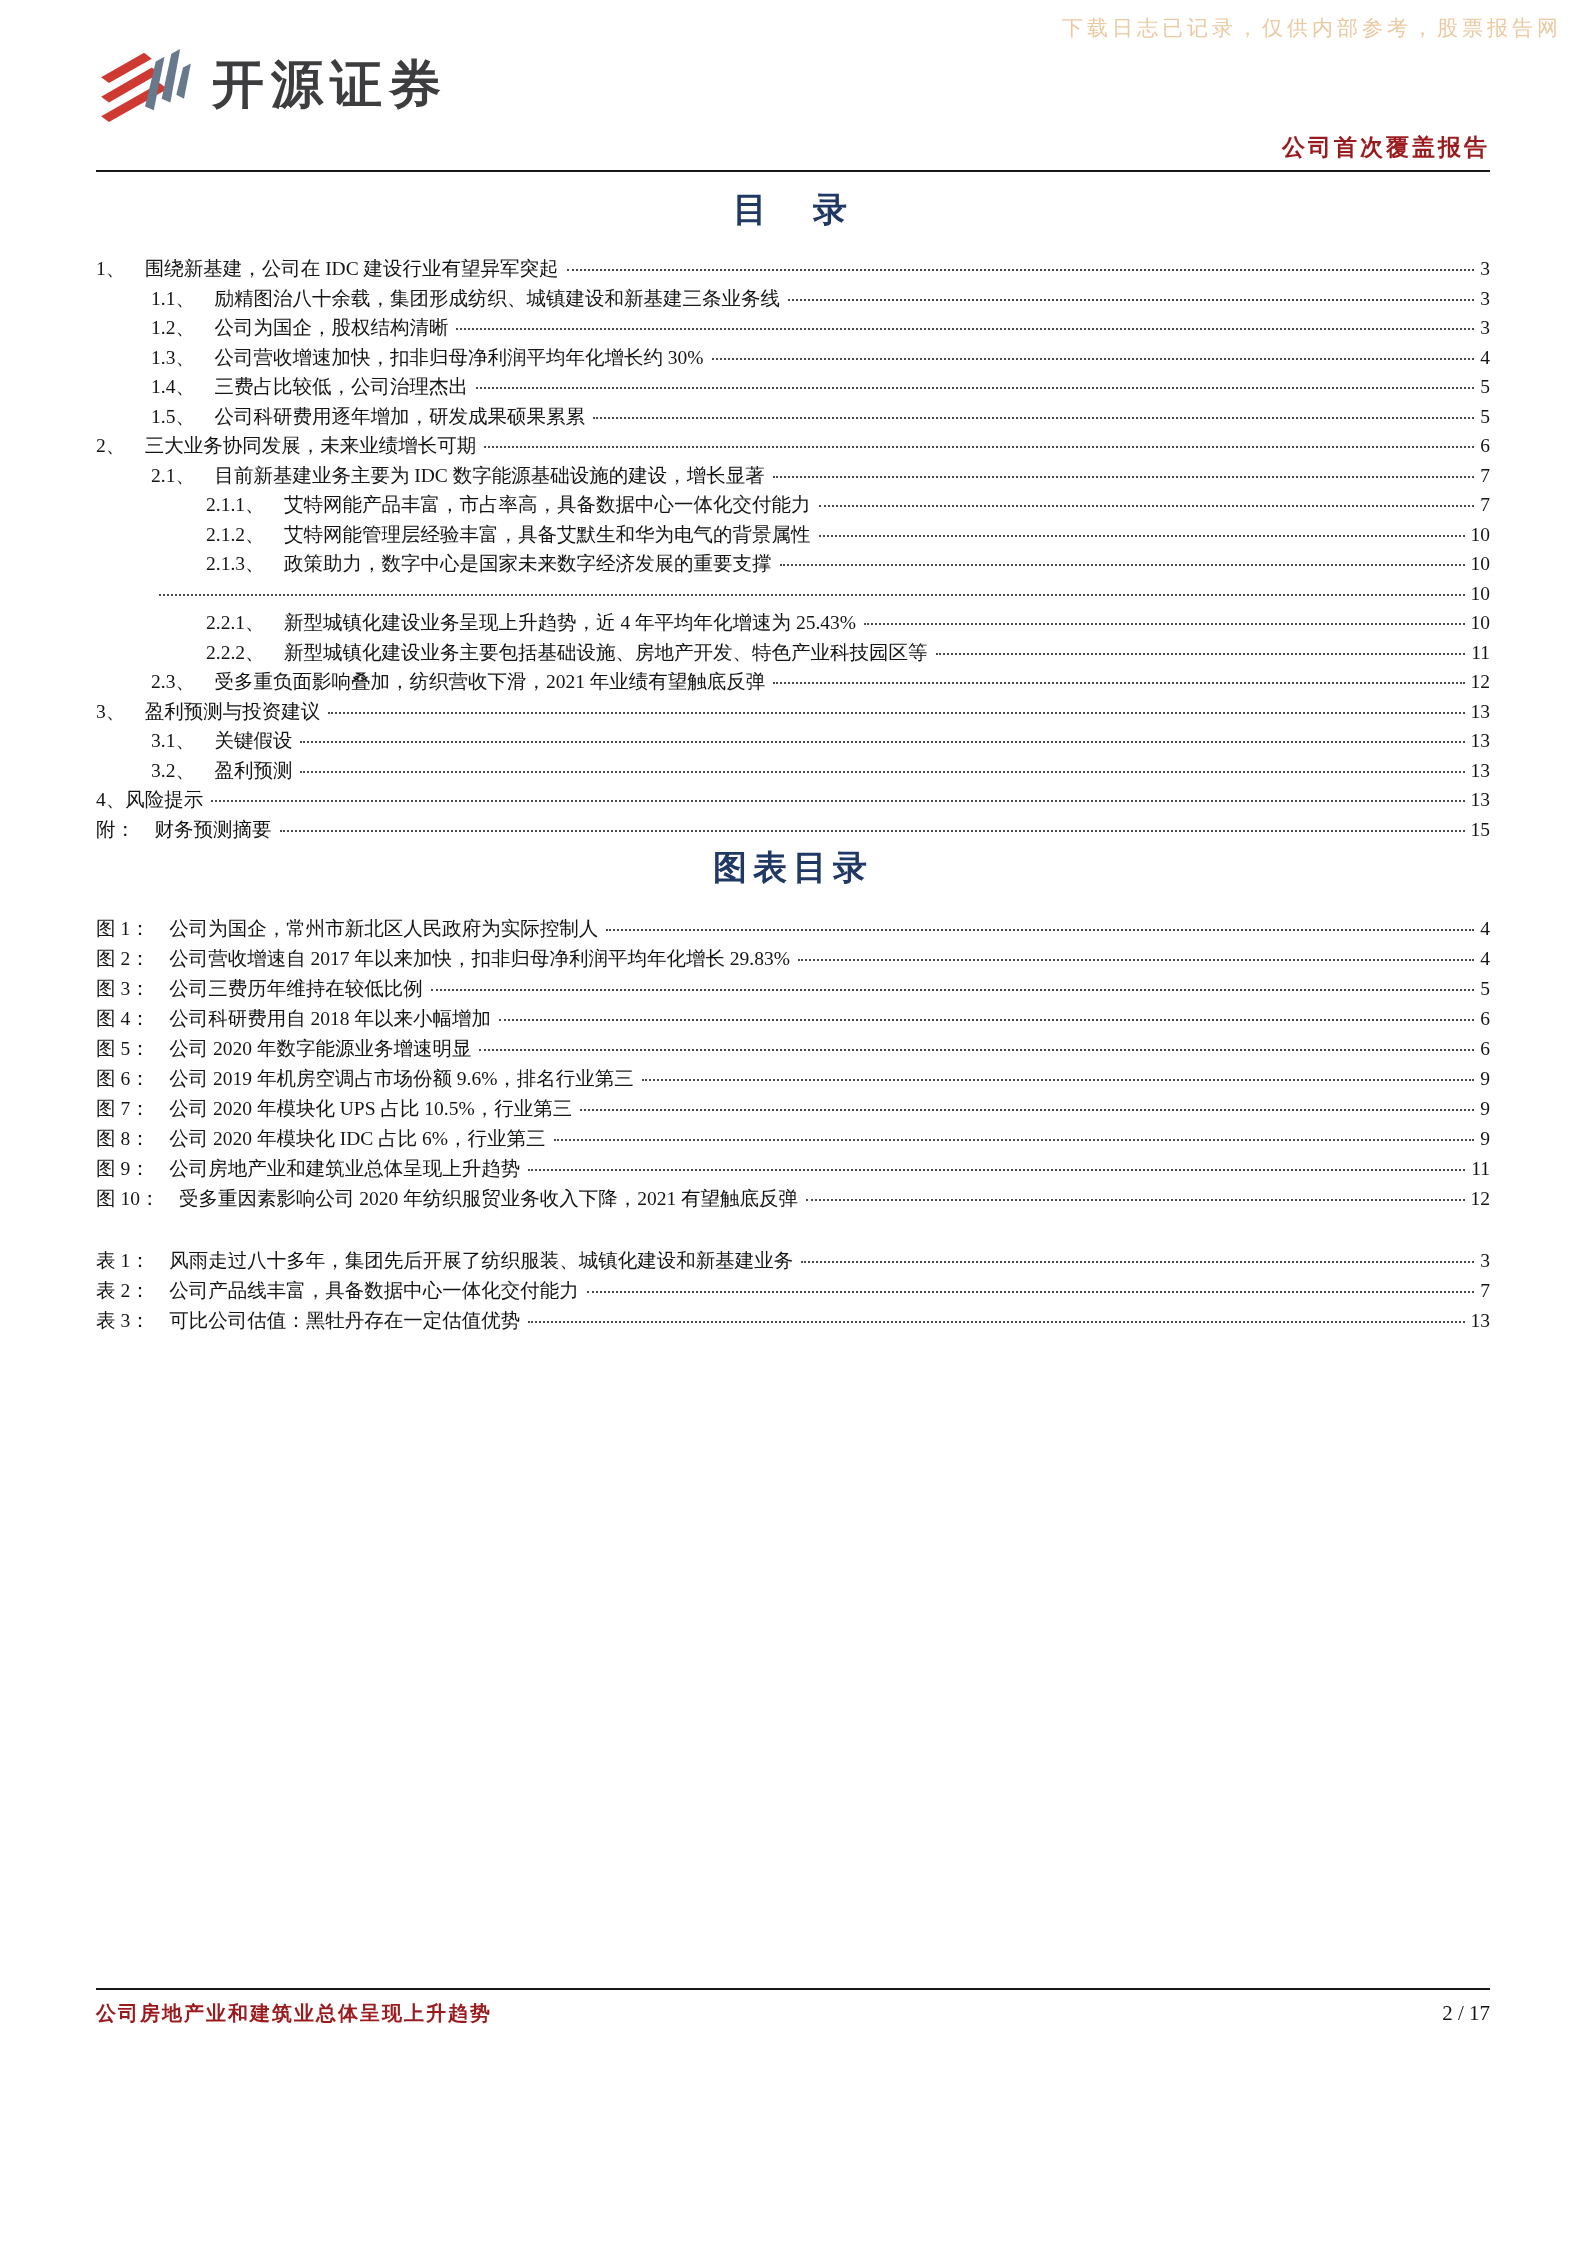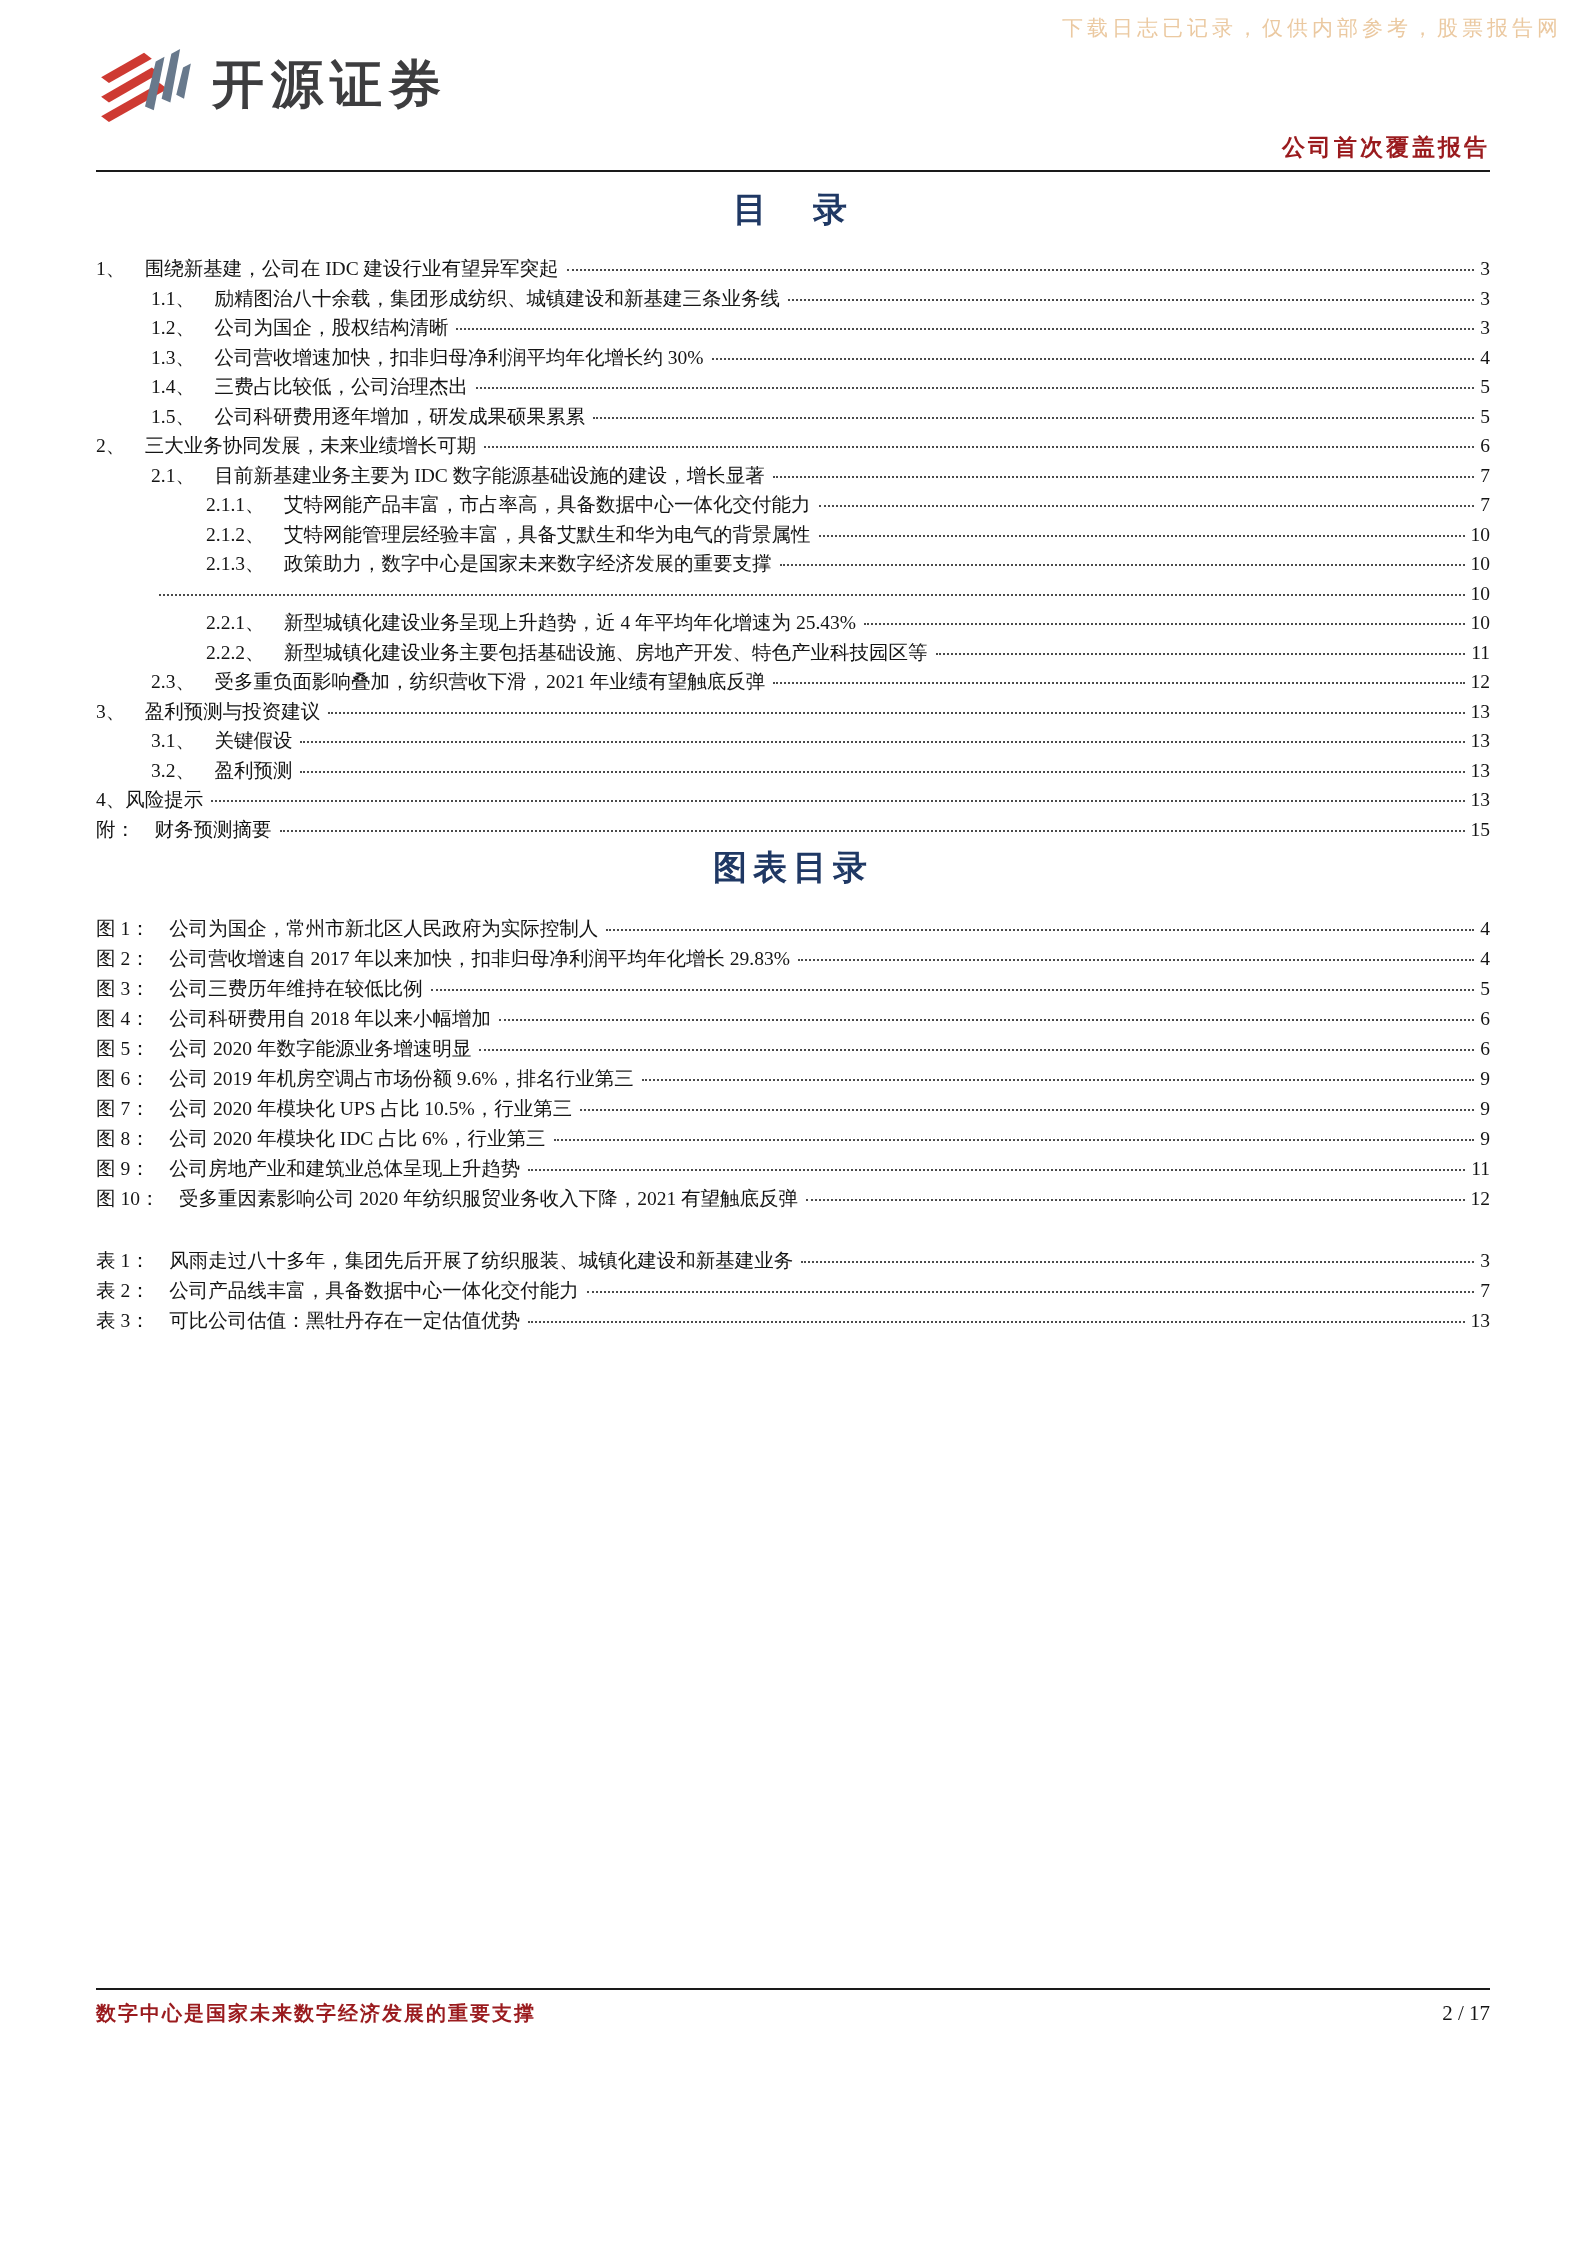--- a/index.html
+++ b/index.html
@@ -244,17 +244,17 @@
         <div class="toc-row lvl1 tbl-row-pitch">
           <span class="lab">表 3：　可比公司估值：黑牡丹存在一定估值优势</span>
           <span class="dots"></span>
           <span class="pg">13</span>
         </div>
       </div>
   </div>
 
   <div class="footer-rule"></div>
   <div class="footer-row">
-    <span class="disclaimer">数字中心是国家未来数字经济发展的重要支撑</span>
+    <span class="disclaimer">公司房地产业和建筑业总体呈现上升趋势</span>
     <span class="page-number">2 / 17</span>
   </div>
 
 </div>
 
 </body></html>

